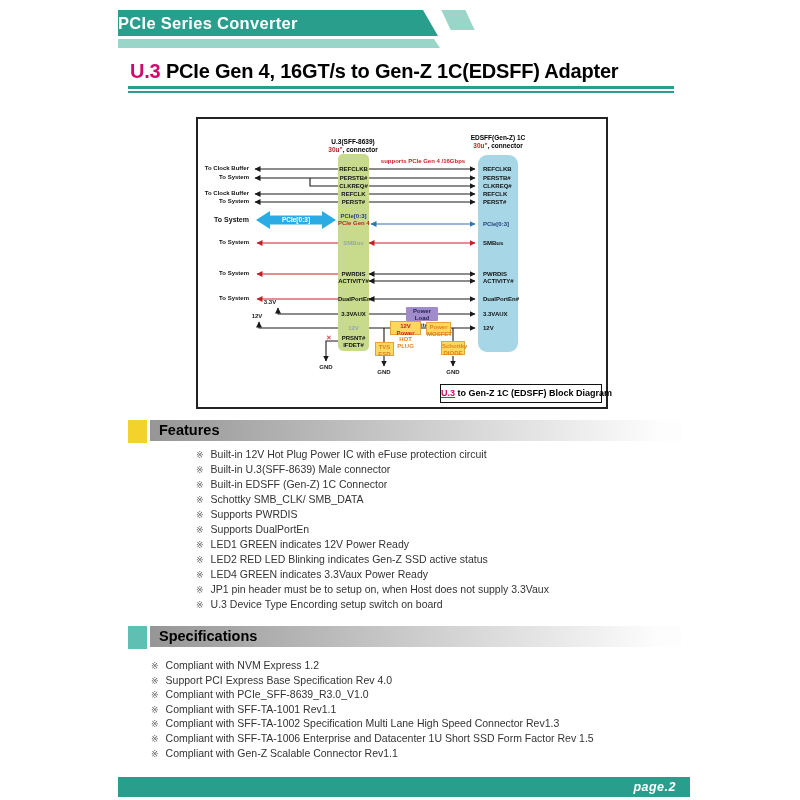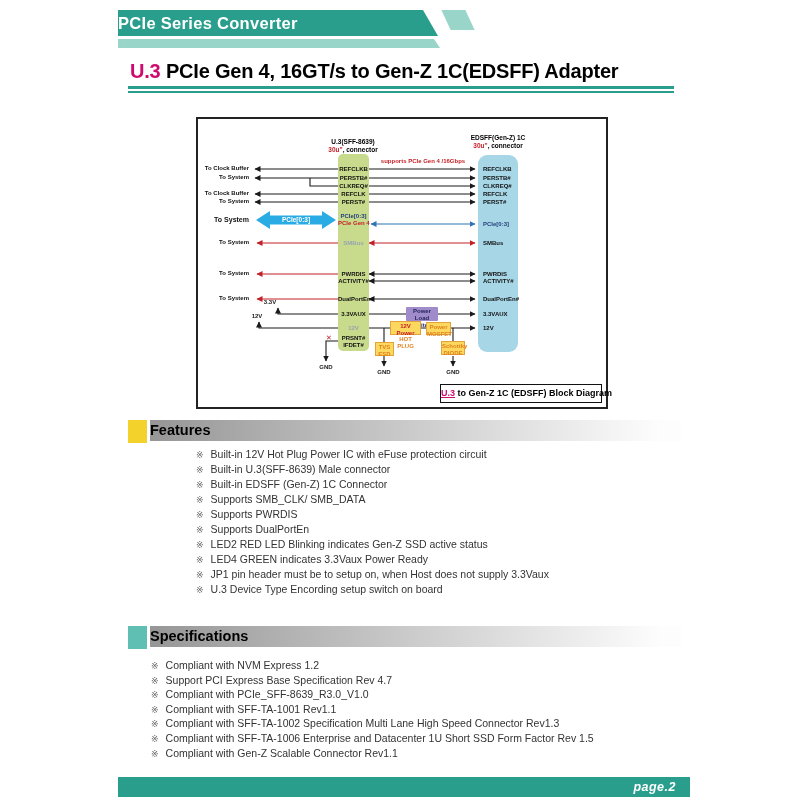--- a/index.html
+++ b/index.html
@@ -43,21 +43,21 @@
         font-size:6px;line-height:6.6px;box-sizing:border-box;padding-top:1px;}
   .ybox span{display:block;}
   .caption{position:absolute;left:242px;top:265px;width:160px;height:17px;border:1.5px solid #111;
            line-height:17px;text-align:center;font-size:9px;font-weight:bold;color:#000;white-space:pre;}
   .caption .title-prefix{text-decoration:underline;}
 
   
   .sec-sq{position:absolute;left:128px;width:19px;height:23px;}
   .sec-bar{position:absolute;left:150px;width:531px;height:21px;
            background:linear-gradient(to right,#969696,#dcdcdc 65%,#fdfdfd 96%);
-           font-size:14.5px;font-weight:bold;color:#000;line-height:21px;padding-left:0;box-sizing:border-box;}
+           font-size:14.5px;font-weight:bold;color:#000;line-height:21px;padding-left:9px;box-sizing:border-box;}
   .blist{position:absolute;left:151px;margin:0;padding:0;list-style:none;}
   .blist li{font-size:10.5px;color:#333;white-space:nowrap;}
   .f-list li{height:15px;line-height:15px;}
   .s-list li{height:14.6px;line-height:22px;}
   .blt{font-size:9px;color:#666;margin-right:7px;}
 
   
   .footer{position:absolute;left:118px;top:777px;width:572px;height:20px;background:#2a9e8c;color:#fff;
           font-style:italic;font-weight:bold;font-size:12.5px;line-height:20px;text-align:right;
           padding-right:14px;box-sizing:border-box;letter-spacing:.5px;}
@@ -207,34 +207,35 @@
 
     <div class="caption"><span class="title-prefix">U.3</span><span> to Gen-Z 1C (EDSFF) Block Diagram</span></div>
   </div>
 
   <div class="sec-sq" style="top:420px;background:#f4d22c;"></div>
   <div class="sec-bar" style="top:420px;"><span>Features</span></div>
   <ul class="blist f-list" style="top:447px;margin-left:45px;">
     <li><span class="blt">※</span><span>Built-in 12V Hot Plug Power IC with eFuse protection circuit</span></li>
     <li><span class="blt">※</span><span>Built-in U.3(SFF-8639) Male connector</span></li>
     <li><span class="blt">※</span><span>Built-in EDSFF (Gen-Z) 1C Connector</span></li>
-    <li><span class="blt">※</span><span>Supports SMB_CLK/ SMB_DATA</span></li>
+    <li><span class="blt">※</span><span>Schottky SMB_CLK/ SMB_DATA</span></li>
     <li><span class="blt">※</span><span>Supports PWRDIS</span></li>
     <li><span class="blt">※</span><span>Supports DualPortEn</span></li>
+    <li><span class="blt">※</span><span>LED1 GREEN indicates 12V Power Ready</span></li>
     <li><span class="blt">※</span><span>LED2 RED LED Blinking indicates Gen-Z SSD active status</span></li>
     <li><span class="blt">※</span><span>LED4 GREEN indicates 3.3Vaux Power Ready</span></li>
     <li><span class="blt">※</span><span>JP1 pin header must be to setup on, when Host does not supply 3.3Vaux</span></li>
     <li><span class="blt">※</span><span>U.3 Device Type Encording setup switch on board</span></li>
   </ul>
 
   <div class="sec-sq" style="top:626px;background:#5fbfb2;"></div>
   <div class="sec-bar" style="top:626px;"><span>Specifications</span></div>
   <ul class="blist s-list" style="top:654px;">
     <li><span class="blt">※</span><span>Compliant with NVM Express 1.2</span></li>
-    <li><span class="blt">※</span><span>Support PCI Express Base Specification Rev 4.7</span></li>
+    <li><span class="blt">※</span><span>Support PCI Express Base Specification Rev 4.0</span></li>
     <li><span class="blt">※</span><span>Compliant with PCIe_SFF-8639_R3.0_V1.0</span></li>
     <li><span class="blt">※</span><span>Compliant with SFF-TA-1001 Rev1.1</span></li>
     <li><span class="blt">※</span><span>Compliant with SFF-TA-1002 Specification Multi Lane High Speed Connector Rev1.3</span></li>
     <li><span class="blt">※</span><span>Compliant with SFF-TA-1006 Enterprise and Datacenter 1U Short SSD Form Factor Rev 1.5</span></li>
     <li><span class="blt">※</span><span>Compliant with Gen-Z Scalable Connector Rev1.1</span></li>
   </ul>
 
   <div class="footer">
     <span>page.2</span>
   </div>

